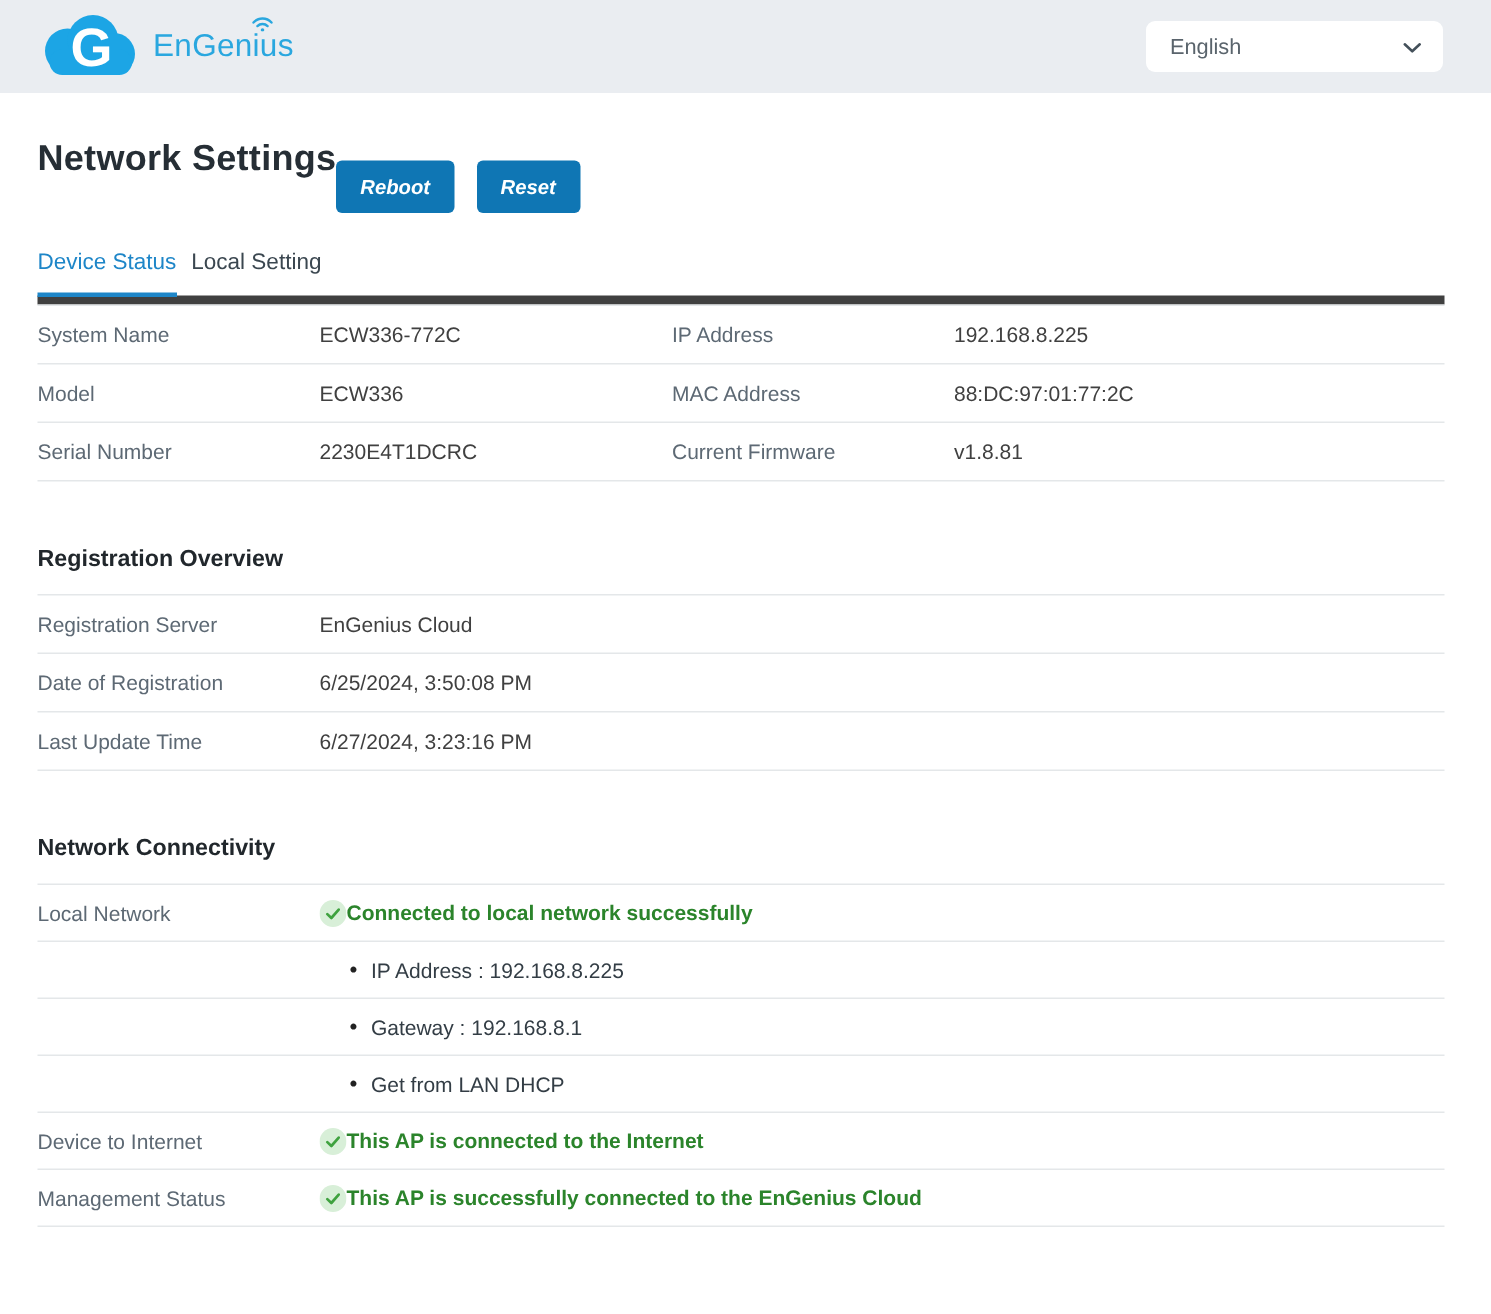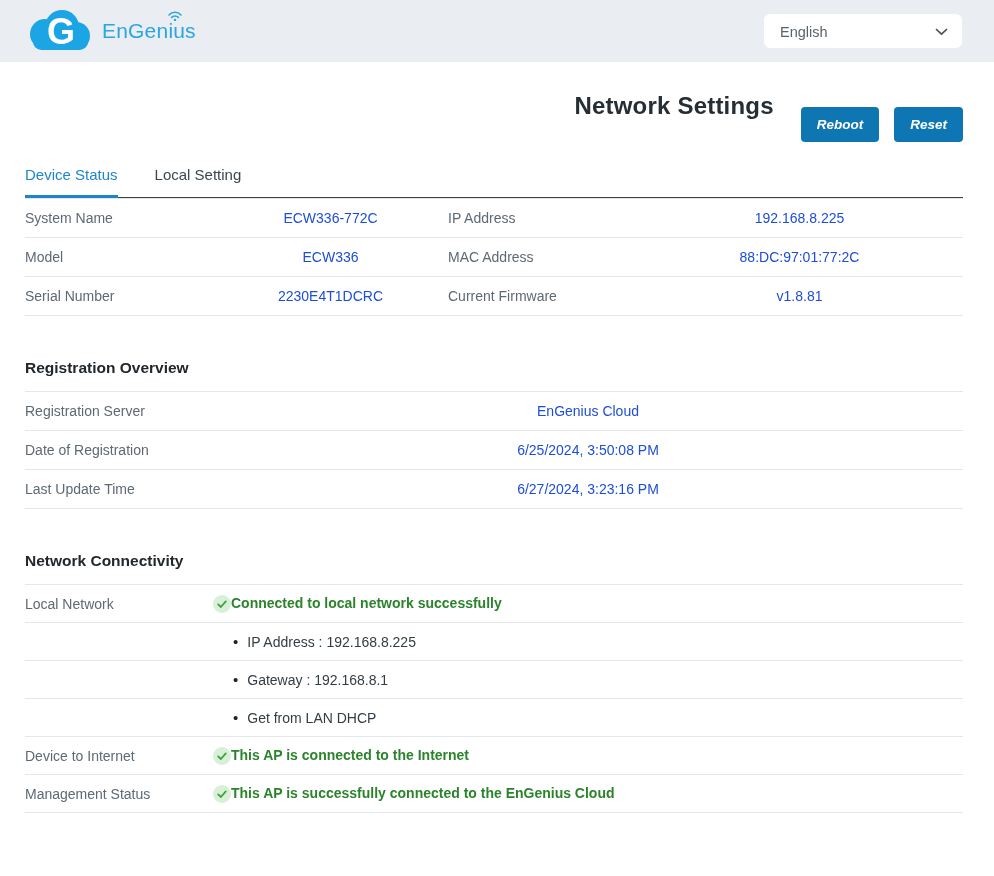--- a/index.html
+++ b/index.html
@@ -41,41 +41,41 @@
     padding: 2px 14px 0 16px;
     font-size: 14.5px; color: #5a646c;
     cursor: pointer;
   }
 
   
   main { padding: 0 31px 0 25px; }
 
   .page-head {
     margin-top: 31px;
-    display: flex; align-items: flex-start; justify-content: flex-end; gap: 27px;
+    display: flex; align-items: flex-start; justify-content: flex-start;
   }
   h1 {
     margin: 0; font-size: 24px; line-height: 25px;
     font-weight: bold; color: #262e35; letter-spacing: 0.2px;
   }
   .head-buttons { margin-top: 14px; display: flex; gap: 15px; }
   .btn-primary {
     background: #0f76b4; color: #ffffff;
     border: none; border-radius: 4px;
     font-family: "Liberation Sans", sans-serif;
     font-size: 13.5px; font-weight: bold;
     padding: 10px 16px; min-width: 68px;
     cursor: pointer;
     font-style: italic;
   }
 
   .tabs {
     margin-top: 24px;
-    display: flex; gap: 37px;
-    border-bottom: 1px solid #404040;
+    display: flex; gap: 10px;
+    border-bottom: 6px solid #404040;
   }
   .tab {
     font-size: 15px; color: #3b4750;
     padding-bottom: 12px;
     border-bottom: 3px solid transparent;
     margin-bottom: -1px;
     cursor: pointer;
   }
   .tab.active { color: #1e86c8; border-bottom-color: #1e86c8; }
 
@@ -87,21 +87,21 @@
   .table { border-top: 1px solid #e4e7e9; }
   .t-row {
     display: grid; align-items: center;
     height: 39px;
     border-bottom: 1px solid #e4e7e9;
     font-size: 14px;
   }
   .four-col .t-row { grid-template-columns: 188px 235px 188px 1fr; }
   .two-col .t-row { grid-template-columns: 188px 1fr; }
   .t-label { color: #5d6974; }
-  .t-value { color: #1d4ed8; text-align: center; }
+  .t-value { color: #404040; }
 
   
   .nc-table .t-row { height: 38px; grid-template-columns: 188px 1fr; }
   .status { display: flex; align-items: flex-start; }
   .status-text { color: #2b842b; font-weight: bold; font-size: 14px; }
   .bullet-item {
     display: flex; align-items: center; gap: 9px;
     margin-left: 20px; color: #333d45; font-size: 14px;
   }
   .bullet-dot { color: #222; font-size: 15px; line-height: 1; }

